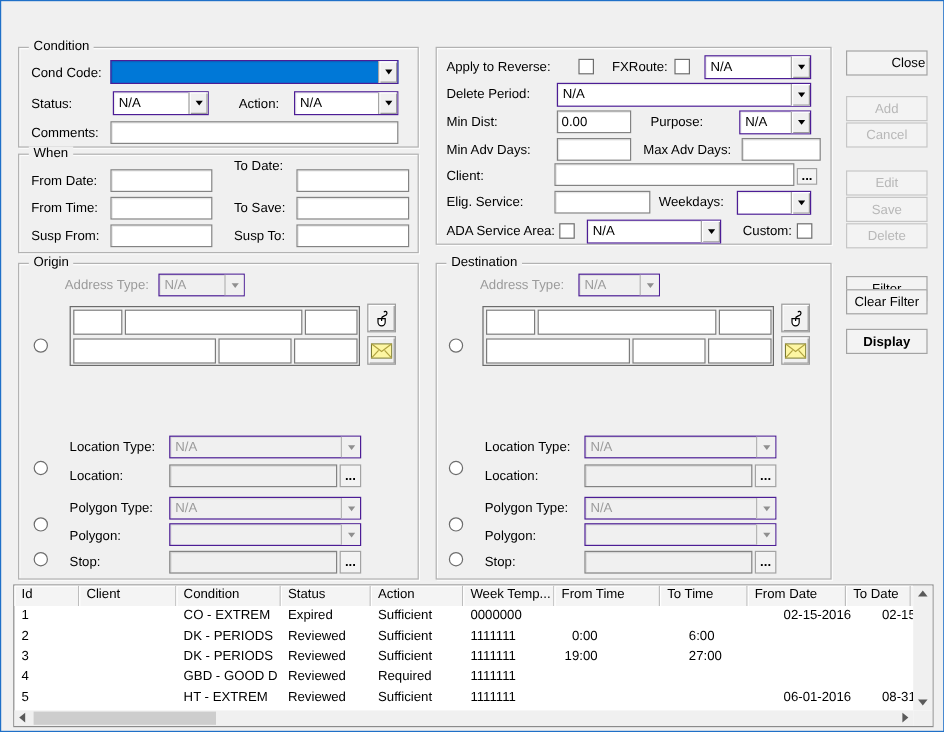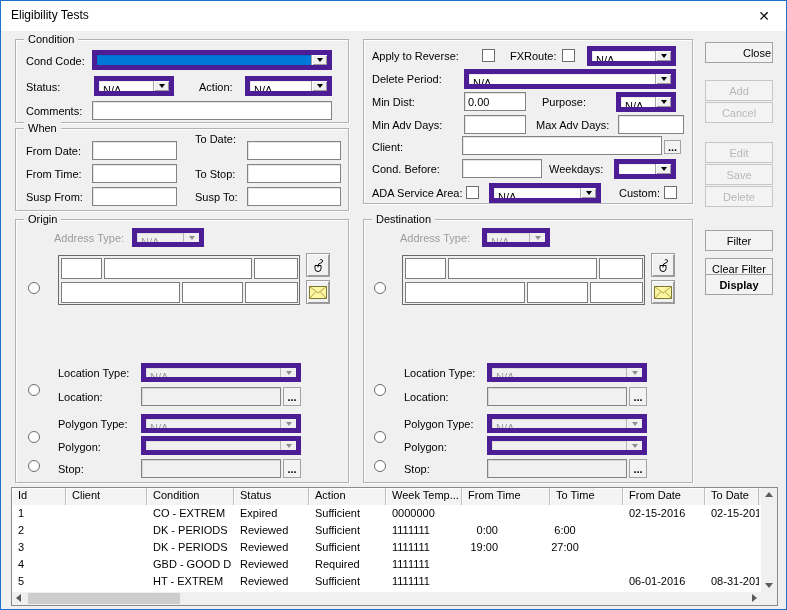--- a/index.html
+++ b/index.html
@@ -20,21 +20,21 @@
             padding:0 4px; font-size:11px; color:#000; white-space:nowrap; }
 
   .lbl { position:absolute; font-size:11px; color:#000; white-space:nowrap; }
   .lbl.dis { color:#9b9b9b; }
 
   .txt { position:absolute; height:19px; background:#fff; border:1px solid #838383;
          box-shadow: inset 1px 1px 0 rgba(0,0,0,0.10);
          font: 11px "Liberation Sans", sans-serif; padding:0 3px; color:#000; outline:none; }
   .txt.dis { background:#f0f0f0; color:#9b9b9b; }
 
-  .combo { position:absolute; height:20px; border:5px solid #4c1d95; background:#fff;
+  .combo { position:absolute; height:20px; border:1px solid #4c1d95; background:#fff;
            display:flex; box-shadow: inset 1px 1px 0 rgba(0,0,0,0.08); }
   .combo-text { flex:1; font-size:11px; line-height:18px; padding-left:4px;
                 overflow:hidden; white-space:nowrap; color:#000; }
   .combo-btn { width:16px; background:#f0f0f0; border-left:1px solid #a5a5a5;
                box-shadow: inset 1px 1px 0 #ffffff, inset -1px -1px 0 #9c9c9c;
                display:flex; align-items:center; justify-content:center; }
   .tri-dn { width:0; height:0; border-left:3.5px solid transparent;
             border-right:3.5px solid transparent; border-top:4px solid #000; }
   .combo.sel { background:#0078d7; }
   .combo.dis { background:#f0f0f0; }
@@ -67,42 +67,36 @@
            background:#f4f4f4; overflow:hidden; }
   .th { font-size:11px; color:#000; padding:1px 0 0 6px; background:#f4f4f4;
         border-right:1px solid #bdbdbd; box-shadow: inset 1px 1px 0 #ffffff;
         white-space:nowrap; overflow:hidden; flex-shrink:0; }
   .th-fill { flex:1; background:#f4f4f4; box-shadow: inset 0 1px 0 #ffffff; }
   .tbody { position:absolute; left:0; top:17px; right:16px; bottom:13px; overflow:hidden; }
   .tr { display:flex; height:17px; }
   .td { font-size:11px; color:#000; padding:2px 0 0 6px; white-space:nowrap;
         overflow:hidden; flex-shrink:0; }
   .td.c6 { text-align:right; padding-left:0; padding-right:52px; }
-  .td.c7 { text-align:center; padding-left:0; padding-right:43px; }
+  .td.c7 { text-align:left; padding-left:0; padding-right:43px;margin-left:24px; }
 
   .vscroll { position:absolute; top:0; right:0; width:16px; bottom:13px; background:#f0f0f0; }
   .hscroll { position:absolute; left:0; right:16px; bottom:0; height:13px; background:#f0f0f0; }
   .corner  { position:absolute; right:0; bottom:0; width:16px; height:13px; background:#f0f0f0; }
   .hthumb  { position:absolute; left:16px; top:1px; width:152px; height:11px; background:#cdcdcd; }
   .sb { position:absolute; width:0; height:0; }
   .tri-up    { border-left:4px solid transparent; border-right:4px solid transparent; border-bottom:5px solid #5a5a5a; }
   .tri-down2 { border-left:4px solid transparent; border-right:4px solid transparent; border-top:5px solid #5a5a5a; }
   .tri-left  { border-top:4px solid transparent; border-bottom:4px solid transparent; border-right:5px solid #5a5a5a; }
   .tri-right { border-top:4px solid transparent; border-bottom:4px solid transparent; border-left:5px solid #5a5a5a; }
 </style>
 </head>
 <body>
 
 <div class="dialog">
-  <div class="titlebar">
-    <span class="title">Eligibility Tests</span>
-    <span class="closebox">
-        <span>✕</span>
-      </span>
-  </div>
 
   <div class="groupbox" style="left:14px;top:38px;width:334px;height:84px;">
     <span class="legend">Condition</span>
     <span class="lbl" style="left:10px;top:15px;">Cond Code:</span>
     <div class="combo sel" style="left:76px;top:10px;width:240px;">
       <span class="combo-text"></span>
       <span class="combo-btn">
           <i class="tri-dn"></i>
         </span>
     </div>
@@ -156,21 +150,21 @@
 
     <span class="lbl" style="left:8px;top:79px;">Min Adv Days:</span>
     <input class="txt" style="left: 100px; top: 75px; width: 62px;" value="">
     <span class="lbl" style="left:172px;top:79px;">Max Adv Days:</span>
     <input class="txt" style="left: 254px; top: 75px; width: 66px;" value="">
 
     <span class="lbl" style="left:8px;top:101px;">Client:</span>
     <input class="txt" style="left: 98px; top: 96px; width: 200px;" value="">
     <span class="browse" style="left:300px;top:100px;width:17px;height:14px;">...</span>
 
-    <span class="lbl" style="left:8px;top:123px;">Cond. Before:</span>
+    <span class="lbl" style="left:8px;top:123px;">Elig. Service:</span>
     <input class="txt" style="left: 98px; top: 119px; width: 80px;" value="">
     <span class="lbl" style="left:185px;top:123px;">Weekdays:</span>
     <div class="combo" style="left:250px;top:119px;width:62px;">
       <span class="combo-text"></span>
       <span class="combo-btn">
           <i class="tri-dn"></i>
         </span>
     </div>
 
     <span class="lbl" style="left:8px;top:147px;">ADA Service Area:</span>
@@ -185,32 +179,32 @@
     <span class="chk" style="left:300px;top:146px;"></span>
   </div>
 
   <div class="btn" style="top:41px;padding-left:36px;">Close</div>
   <div class="btn dis" style="top:79px;">Add</div>
   <div class="btn dis" style="top:101px;">Cancel</div>
   <div class="btn dis" style="top:141px;">Edit</div>
   <div class="btn dis" style="top:163px;">Save</div>
   <div class="btn dis" style="top:185px;">Delete</div>
   <div class="btn" style="top:229px;">Filter</div>
-  <div class="btn" style="top:257px;">Clear Filter</div>
+  <div class="btn" style="top:240px;">Clear Filter</div>
   <div class="btn" style="top:273px;font-weight:bold;">Display</div>
 
   <div class="groupbox" style="left:14px;top:127px;width:334px;height:83px;">
     <span class="legend">When</span>
     <span class="lbl" style="left:10px;top:16px;">From Date:</span>
     <input class="txt" style="left: 76px; top: 12px; width: 85px;" value="">
     <span class="lbl" style="left:179px;top:4px;">To Date:</span>
     <input class="txt" style="left: 231px; top: 12px; width: 94px;" value="">
     <span class="lbl" style="left:10px;top:39px;">From Time:</span>
     <input class="txt" style="left: 76px; top: 35px; width: 85px;" value="">
-    <span class="lbl" style="left:179px;top:39px;">To Stop:</span>
+    <span class="lbl" style="left:179px;top:39px;">To Save:</span>
     <input class="txt" style="left: 231px; top: 35px; width: 94px;" value="">
     <span class="lbl" style="left:10px;top:62px;">Susp From:</span>
     <input class="txt" style="left: 76px; top: 58px; width: 85px;" value="">
     <span class="lbl" style="left:179px;top:62px;">Susp To:</span>
     <input class="txt" style="left: 231px; top: 58px; width: 94px;" value="">
   </div>
 
   <div class="groupbox" style="left:14px;top:218px;width:334px;height:264px;">
     <span class="legend">Origin</span>
     <span class="lbl dis" style="left:38px;top:12px;">Address Type:</span>

